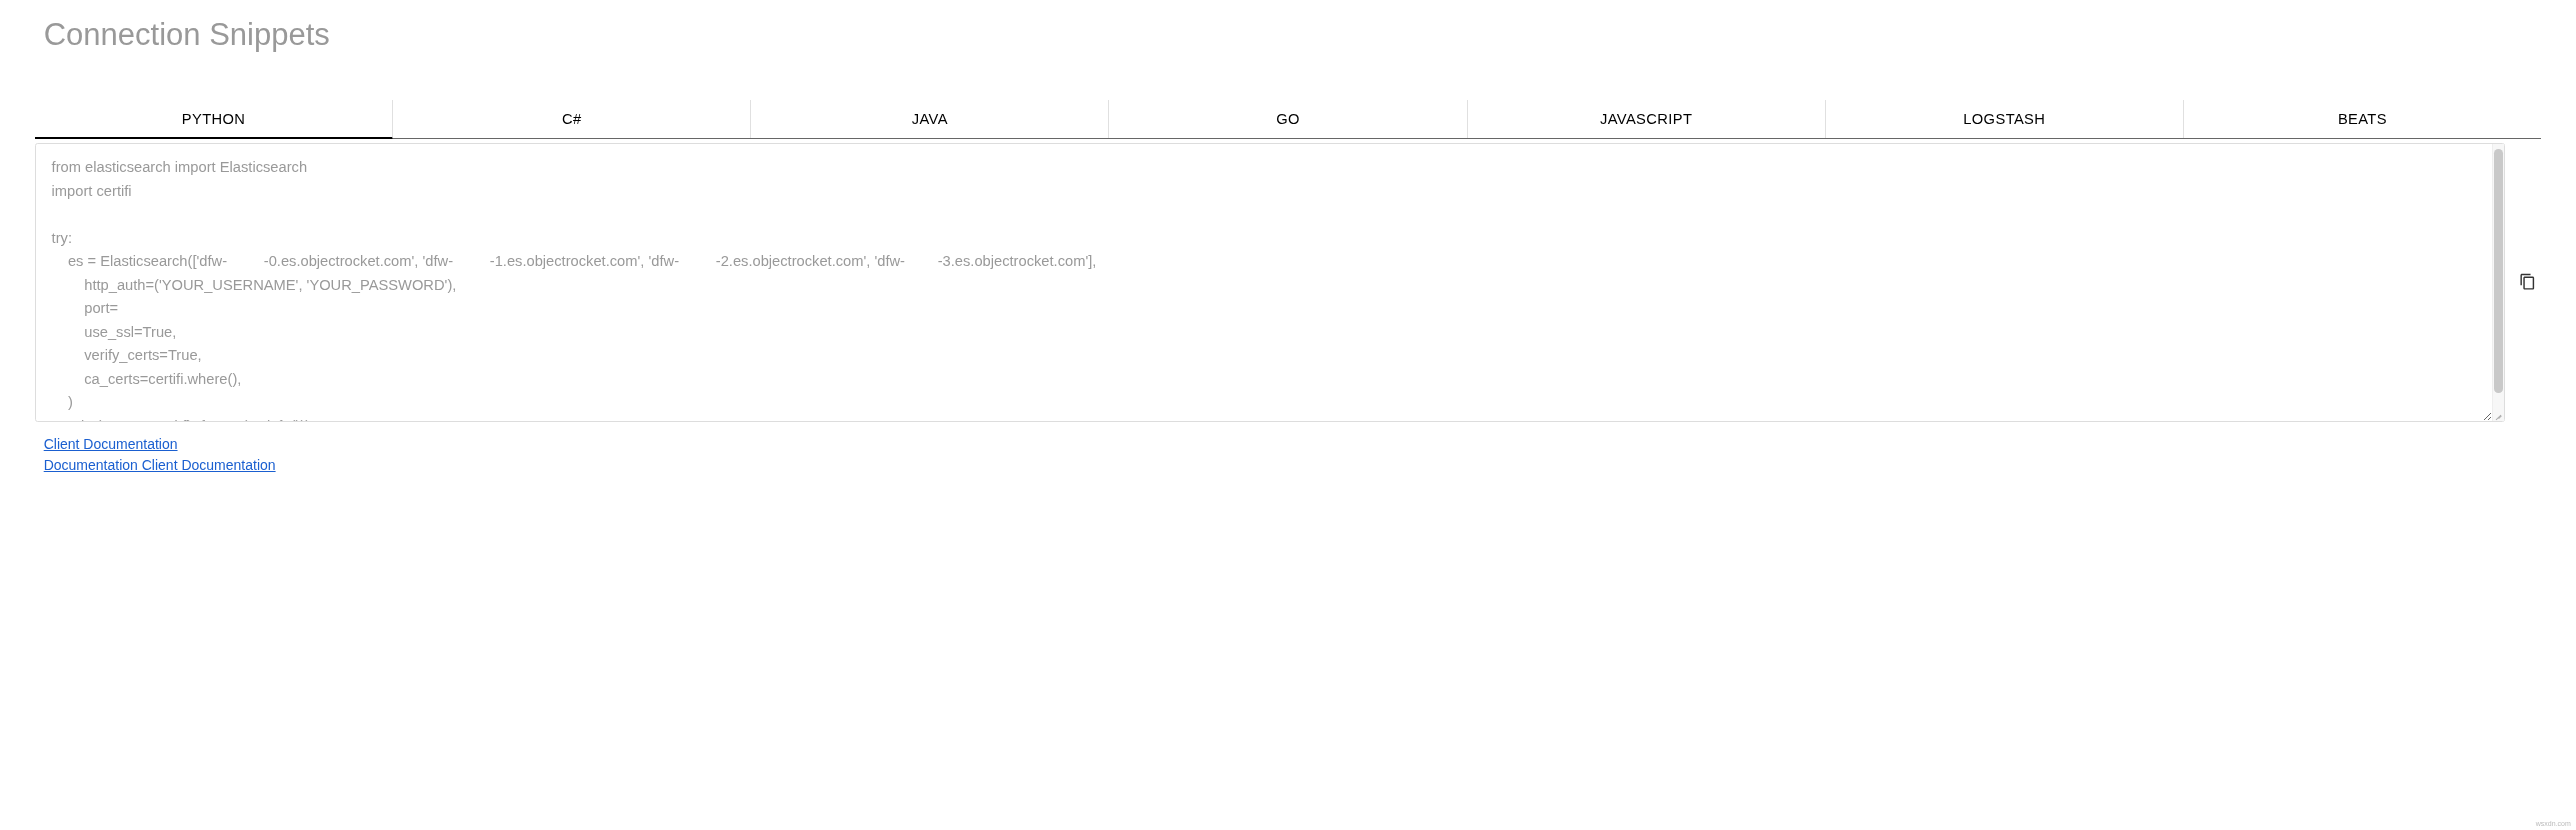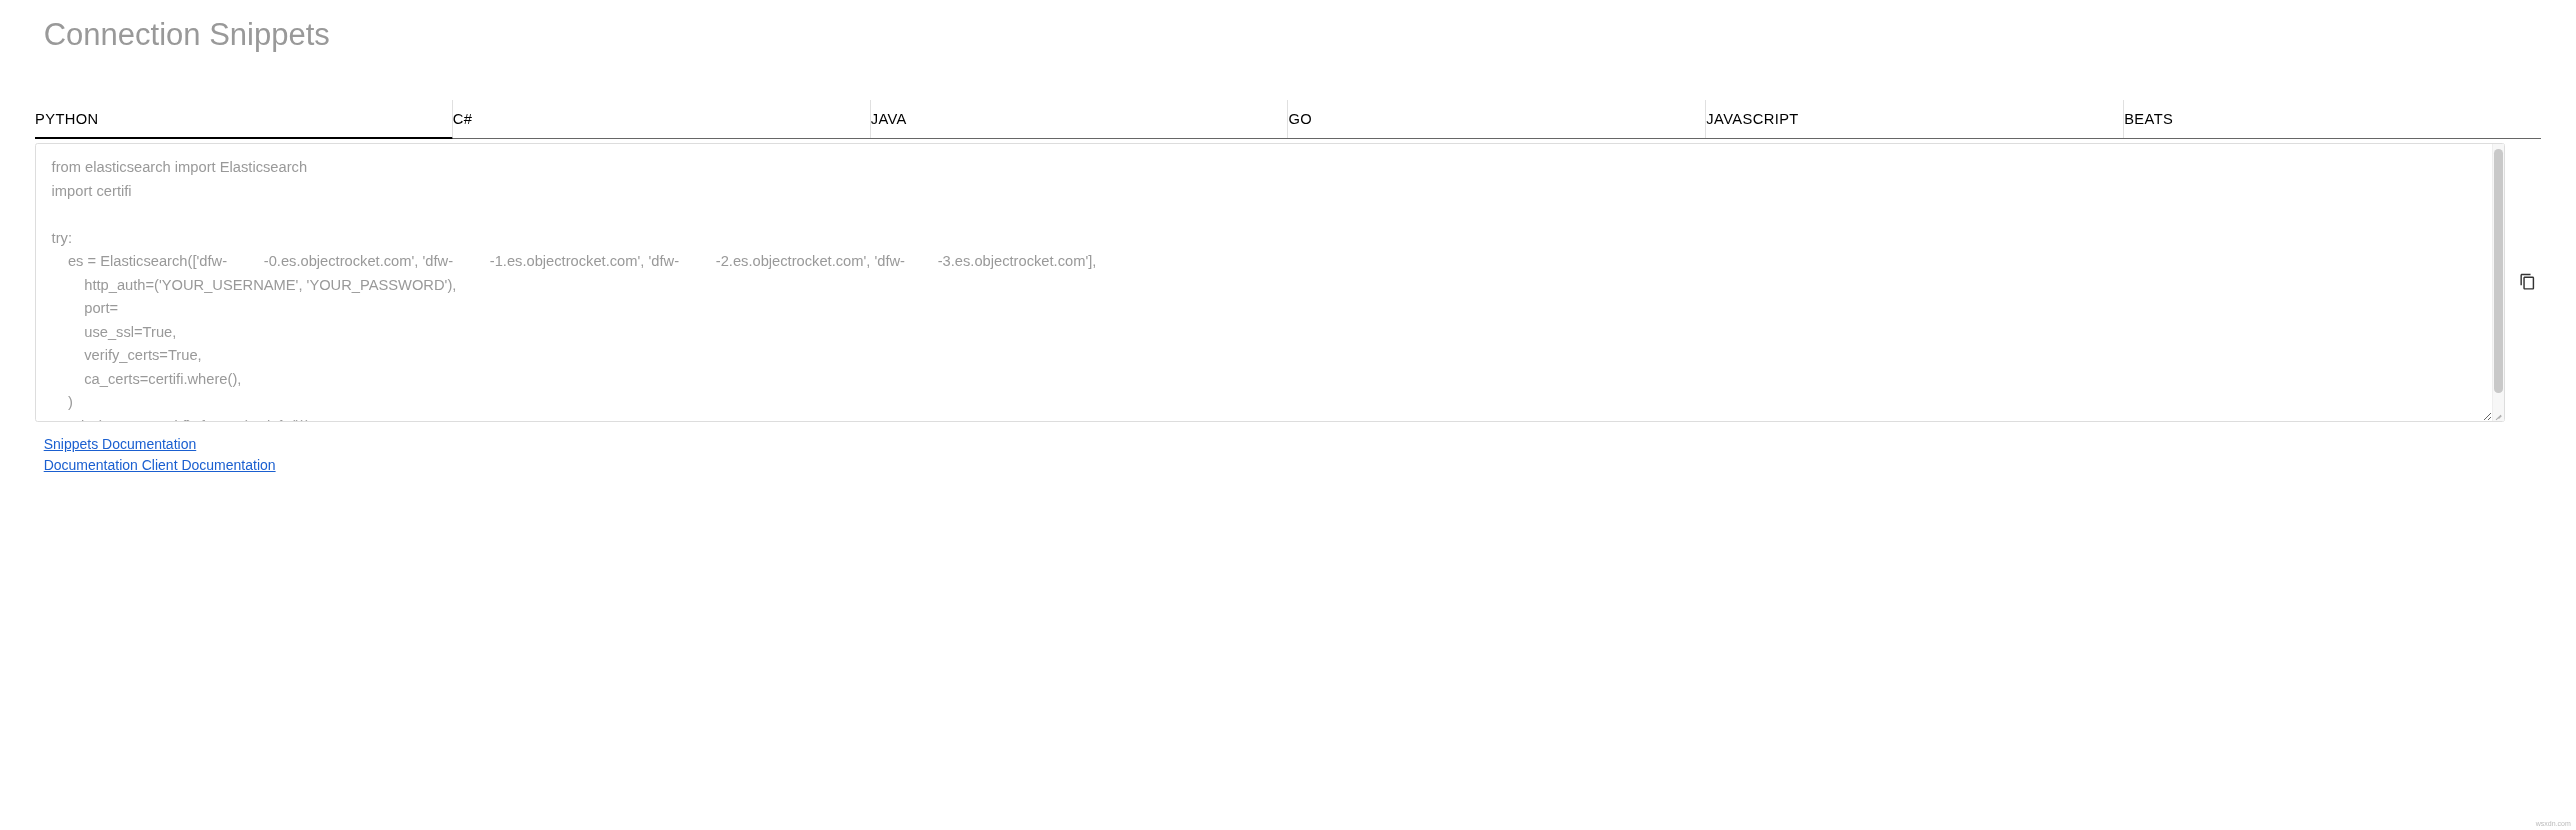--- a/index.html
+++ b/index.html
@@ -19,20 +19,21 @@
       margin-bottom: 47px;
       margin-left: 8.7px;
     }
     .tabs {
       display: flex;
       border-bottom: 0.9px solid #666;
       width: 100%;
     }
     .tab {
       flex: 1;
+      text-align: center;
       padding: 10.4px 0;
       font-size: 14.7px;
       font-weight: 400;
       color: #000;
       cursor: pointer;
       border-right: 0.9px solid #e0e0e0;
       letter-spacing: 0.4px;
     }
     .tab:last-child {
       border-right: none;
@@ -145,20 +146,21 @@
 <body>
 
 <h1 class="page-title">Connection Snippets</h1>
 
 <div class="tabs">
   <div class="tab active">PYTHON</div>
   <div class="tab">C#</div>
   <div class="tab">JAVA</div>
   <div class="tab">GO</div>
   <div class="tab">JAVASCRIPT</div>
+  <div class="tab">LOGSTASH</div>
   <div class="tab">BEATS</div>
 </div>
 
 <div class="content-wrapper">
   <div class="code-container">
     <div class="code-block">from elasticsearch import Elasticsearch
 import certifi
 
 try:
     es = Elasticsearch(['dfw-         -0.es.objectrocket.com', 'dfw-         -1.es.objectrocket.com', 'dfw-         -2.es.objectrocket.com', 'dfw-        -3.es.objectrocket.com'],
@@ -179,18 +181,18 @@
   <div class="copy-button">
     <span>
       <svg viewBox="0 0 24 24">
         <path d="M16 1H4c-1.1 0-2 .9-2 2v14h2V3h12V1zm3 4H8c-1.1 0-2 .9-2 2v14c0 1.1.9 2 2 2h11c1.1 0 2-.9 2-2V7c0-1.1-.9-2-2-2zm0 16H8V7h11v14z"></path>
       </svg>
     </span>
   </div>
 </div>
 
 <div class="links">
-  <a href="#">Snippets Documentation</a>
+  <a href="#">Client Documentation</a>
   <a href="#">Documentation Client Documentation</a>
 </div>
 
 <div class="watermark">wsxdn.com</div>
 
 
 </body></html>

